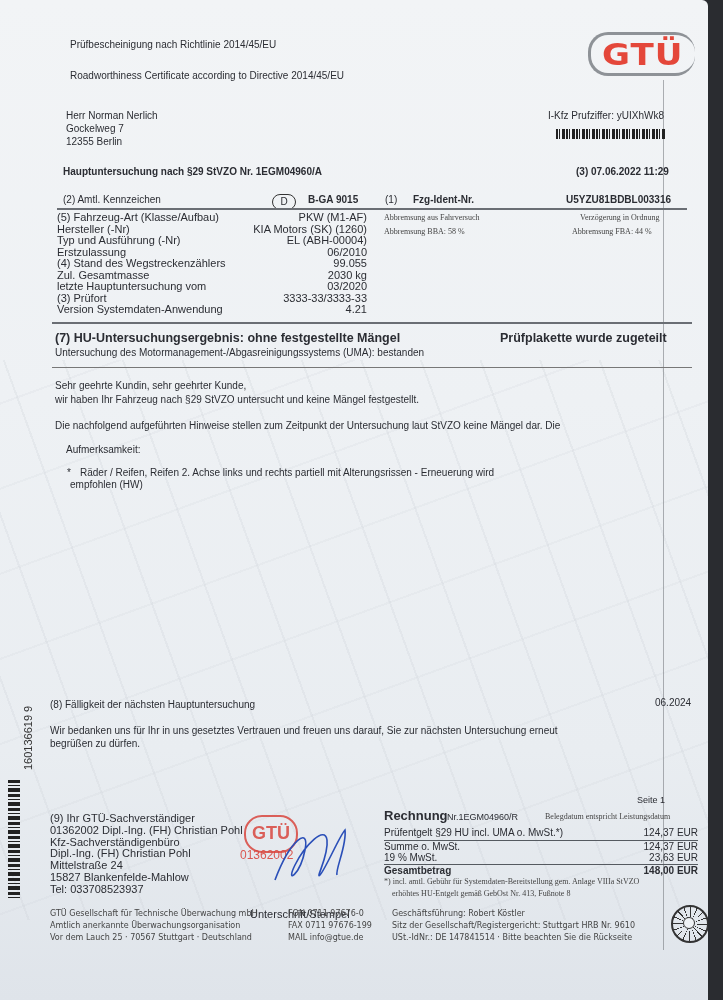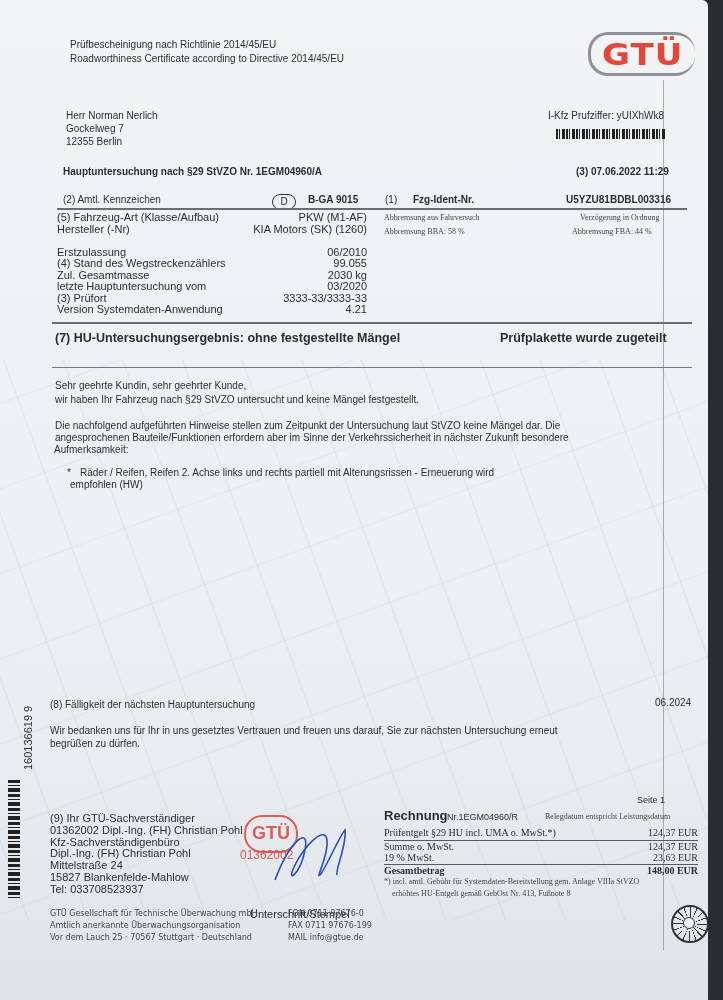--- a/index.html
+++ b/index.html
@@ -52,21 +52,21 @@
   }
   .vnum { position:absolute; left:22px; top:698px; transform:rotate(-90deg); transform-origin:left top; font-size:11px; color:#333; }
   .vnum span { display:inline-block; }
 
   .line { position:absolute; height:1px; background:#555a60; }
   .line.thick { height:2px; background:#6a6e74; }
 
   .row { position:absolute; left:57px; width:310px; font-size:11px; line-height:11.3px; display:flex; justify-content:space-between; }
   .badge-d { display:inline-block; width:22px; height:14px; border:1px solid #333; border-radius:8px; text-align:center; line-height:14px; font-size:10px; }
 
-  .inv-row { position:absolute; left:384px; width:314px; font-size:10px; display:flex; justify-content:space-between;font-family:Liberation Serif, serif; }
+  .inv-row { position:absolute; left:384px; width:314px; font-size:10px; display:flex; justify-content:space-between; }
   .stamp {
     position:absolute; left:244px; top:815px; width:50px; height:34px;
     border:2px solid #d9473f; border-radius:18px 18px 18px 18px;
     color:#d9473f; font-weight:bold; font-size:18px; text-align:center; line-height:32px; opacity:.85;
   }
   .stamp-num { position:absolute; left:240px; top:848px; color:#d9473f; font-size:12px; opacity:.9; }
   .sig { position:absolute; left:265px; top:820px; width:90px; height:70px; }
   .seal { position:absolute; left:671px; top:905px; width:34px; height:34px; border-radius:50%; border:2px solid #333;
     background:repeating-conic-gradient(#333 0 4deg, transparent 4deg 22.5deg); }
   .seal::after { content:""; position:absolute; left:10px; top:10px; width:10px; height:10px; border-radius:50%; background:#eef1f4; border:1px solid #333; }
@@ -74,21 +74,21 @@
   .footer { font-family:"DejaVu Sans", sans-serif; font-size:8px; line-height:12px; color:#444; position:absolute; }
 </style>
 </head>
 <body>
 
 <div class="paper">
   <div class="watermark"></div>
   <div class="fold"></div>
 
   <div class="abs t10" style="left:70px;top:39px;">Prüfbescheinigung nach Richtlinie 2014/45/EU</div>
-  <div class="abs t10" style="left:70px;top:53px;">Roadworthiness Certificate according to Directive 2014/45/EU</div>
+  <div class="abs t10" style="left:70px;top:70px;">Roadworthiness Certificate according to Directive 2014/45/EU</div>
 
   <div class="logo">
     <div class="ring"></div>
     <div class="txt">GTÜ</div>
   </div>
 
   <div class="abs t10" style="left:66px;top:110px;">Herr Norman Nerlich</div>
   <div class="abs t10" style="left:66px;top:123px;">Gockelweg 7</div>
   <div class="abs t10" style="left:66px;top:136px;">12355 Berlin</div>
 
@@ -110,20 +110,24 @@
   <div class="line thick" style="left:57px;top:208px;width:630px;"></div>
 
   <div class="row" style="top:212px;">
       <span>(5) Fahrzeug-Art (Klasse/Aufbau)</span>
       <span>PKW (M1-AF)</span>
     </div>
   <div class="row" style="top:223.5px;">
       <span>Hersteller (-Nr)</span>
       <span>KIA Motors (SK) (1260)</span>
     </div>
+  <div class="row" style="top:235px;">
+      <span>Typ und Ausführung (-Nr)</span>
+      <span>EL (ABH-00004)</span>
+    </div>
   <div class="row" style="top:246.5px;">
       <span>Erstzulassung</span>
       <span>06/2010</span>
     </div>
   <div class="row" style="top:258px;">
       <span>(4) Stand des Wegstreckenzählers</span>
       <span>99.055</span>
     </div>
   <div class="row" style="top:269.5px;">
       <span>Zul. Gesamtmasse</span>
@@ -144,27 +148,27 @@
 
   <div class="abs t8" style="left:384px;top:213px;color:#444;">Abbremsung aus Fahrversuch</div>
   <div class="abs t8" style="left:580px;top:213px;color:#444;">Verzögerung in Ordnung</div>
   <div class="abs t8" style="left:384px;top:227px;color:#444;">Abbremsung BBA: 58 %</div>
   <div class="abs t8" style="left:572px;top:227px;color:#444;">Abbremsung FBA: 44 %</div>
 
   <div class="line thick" style="left:52px;top:322px;width:640px;"></div>
 
   <div class="abs b" style="left:55px;top:331px;font-size:12.5px;">(7) HU-Untersuchungsergebnis: ohne festgestellte Mängel</div>
   <div class="abs b" style="left:500px;top:331px;font-size:12.5px;">Prüfplakette wurde zugeteilt</div>
+  <div class="abs t10" style="left:55px;top:347px;">Untersuchung des Motormanagement-/Abgasreinigungssystems (UMA): bestanden</div>
   <div class="line" style="left:52px;top:367px;width:640px;background:#777;"></div>
 
   <div class="abs t10" style="left:55px;top:380px;">Sehr geehrte Kundin, sehr geehrter Kunde,</div>
   <div class="abs t10" style="left:55px;top:394px;">wir haben Ihr Fahrzeug nach §29 StVZO untersucht und keine Mängel festgestellt.</div>
   <div class="abs t10" style="left:55px;top:420px;">Die nachfolgend aufgeführten Hinweise stellen zum Zeitpunkt der Untersuchung laut StVZO keine Mängel dar. Die</div>
-  <div class="abs t10" style="left:55px;top:432px;">angesprochenen Bauteile/Funktionen erfordern aber im Sinne der Verkehrssicherheit in nächster Zukunft besondere</div>
-  <div class="abs t10" style="left:54px;top:444px;">Aufmerksamkeit:</div>
+  <div class="abs t10" style="left:66px;top:444px;">Aufmerksamkeit:</div>
   <div class="abs t10" style="left:67px;top:467px;">*</div>
   <div class="abs t10" style="left:80px;top:467px;text-align:center;">Räder / Reifen, Reifen 2. Achse links und rechts partiell mit Alterungsrissen - Erneuerung wird</div>
   <div class="abs t10" style="left:70px;top:479px;">empfohlen (HW)</div>
 
   <div class="abs t10" style="left:50px;top:699px;">(8) Fälligkeit der nächsten Hauptuntersuchung</div>
   <div class="abs t10" style="left:655px;top:697px;">06.2024</div>
   <div class="abs t10" style="left:50px;top:725px;">Wir bedanken uns für Ihr in uns gesetztes Vertrauen und freuen uns darauf, Sie zur nächsten Untersuchung erneut</div>
   <div class="abs t10" style="left:50px;top:738px;">begrüßen zu dürfen.</div>
 
   <div class="vnum" style="top:770px;"><span>160136619 9</span></div>
@@ -215,15 +219,20 @@
   <div class="footer" style="left:50px;top:908px;">
     <div>GTÜ Gesellschaft für Technische Überwachung mbH</div>
     <div>Amtlich anerkannte Überwachungsorganisation</div>
     <div>Vor dem Lauch 25 · 70567 Stuttgart · Deutschland</div>
   </div>
   <div class="footer" style="left:288px;top:908px;">
     <div>FON  0711 97676-0</div>
     <div>FAX  0711 97676-199</div>
     <div>MAIL  info@gtue.de</div>
   </div>
+  <div class="footer" style="left:392px;top:908px;">
+    <div>Geschäftsführung: Robert Köstler</div>
+    <div>Sitz der Gesellschaft/Registergericht: Stuttgart HRB Nr. 9610</div>
+    <div>USt.-IdNr.: DE 147841514 · Bitte beachten Sie die Rückseite</div>
+  </div>
   <div class="seal"></div>
 
 </div>
 
 </body></html>

